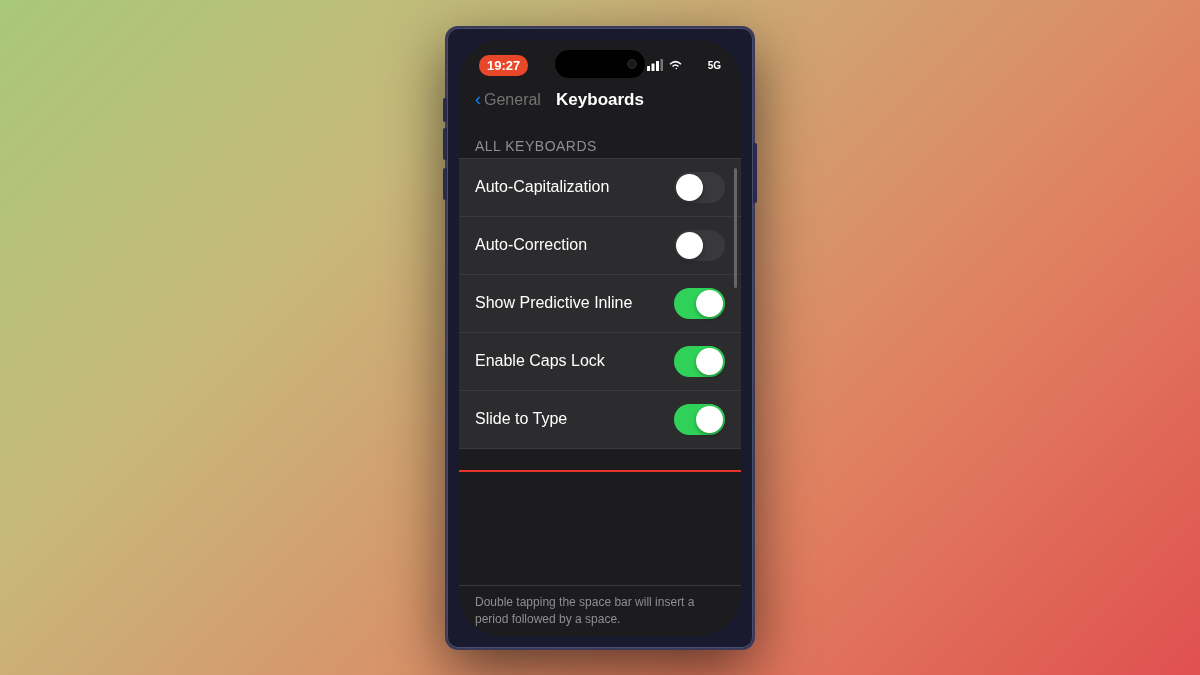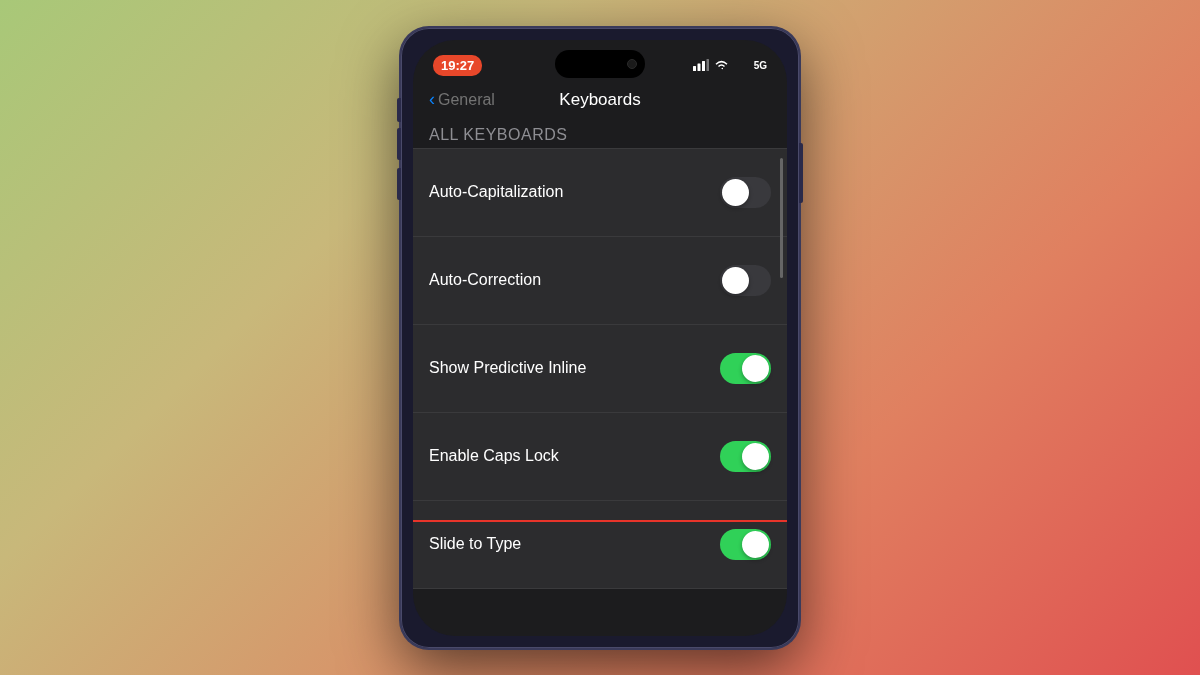--- a/index.html
+++ b/index.html
@@ -9,24 +9,24 @@
       height: 675px;
       overflow: hidden;
       display: flex;
       align-items: center;
       justify-content: center;
       background: linear-gradient(135deg, #a8c878 0%, #c8b87a 30%, #e08060 70%, #e05050 100%);
       font-family: -apple-system, BlinkMacSystemFont, 'SF Pro Display', 'Helvetica Neue', sans-serif;
     }
 
     .phone-outer {
-      width: 398px;
+      width: 306px;
       height: 620px;
       background: #1a1a2e;
-      border-radius: 28px;
+      border-radius: 11px;
       position: relative;
       box-shadow: 0 0 0 2px #3a3a5a, 0 20px 60px rgba(0,0,0,0.6), inset 0 0 0 1px #4a4a6a;
     }
 
     .phone-screen {
       position: absolute;
       top: 12px;
       left: 12px;
       right: 12px;
       bottom: 12px;
@@ -113,50 +113,51 @@
     }
 
     .nav-back-chevron {
       font-size: 18px;
       color: #0a84ff;
     }
 
     .nav-title {
       color: white;
       font-size: 17px;
-      font-weight: 400;
+      font-weight: 700;
       text-align: center;
     }
 
     
     .section-header {
       padding: 8px 16px 4px 16px;
       color: #8e8e93;
-      font-size: 16px;
+      font-size: 14px;
       font-weight: 400;
       letter-spacing: 0.5px;
       flex-shrink: 0;
+      margin-top: 12px;
     }
 
     
     .settings-list {
       flex: 1;
       overflow: hidden;
       position: relative;
     }
 
     .settings-content {
       padding: 0;
     }
 
     .settings-row {
       display: flex;
       align-items: center;
       justify-content: space-between;
-      padding: 28px 16px;
+      padding: 13px 16px;
       background: #2c2c2e;
       border-bottom: 0.5px solid #3a3a3c;
       position: relative;
     }
 
     .settings-row:first-child {
       border-top: 0.5px solid #3a3a3c;
     }
 
     .row-label {
@@ -345,14 +346,17 @@
           <div class="toggle on">
             <div class="toggle-knob"></div>
           </div>
         </div>
 
       </div>
 
       <div class="scrollbar"></div>
     </div>
 
+    <div class="footer-text">
+      <span>Double tapping the space bar will insert a period followed by a space.</span>
+    </div>
   </div>
 </div>
 
 </body></html>

